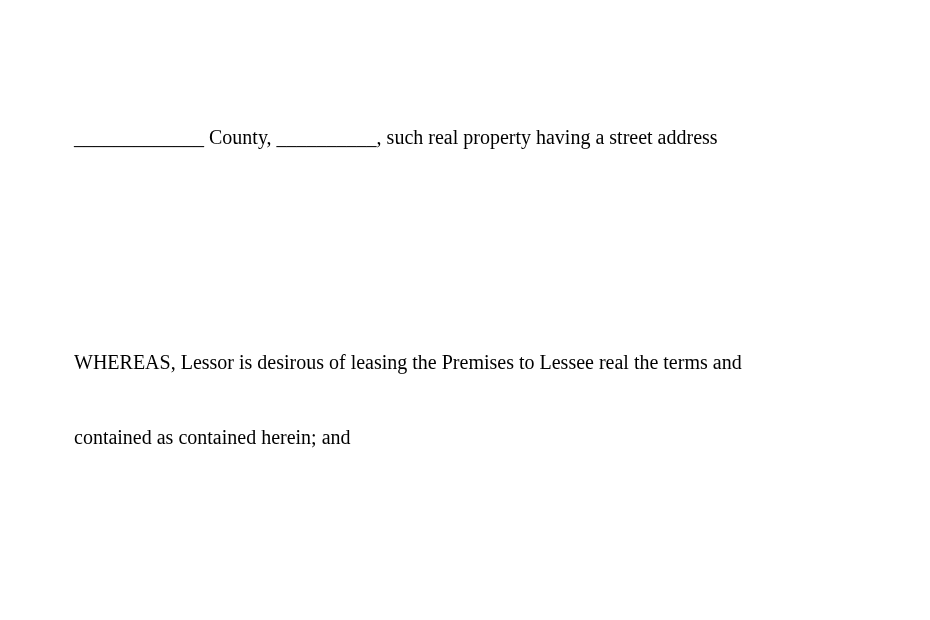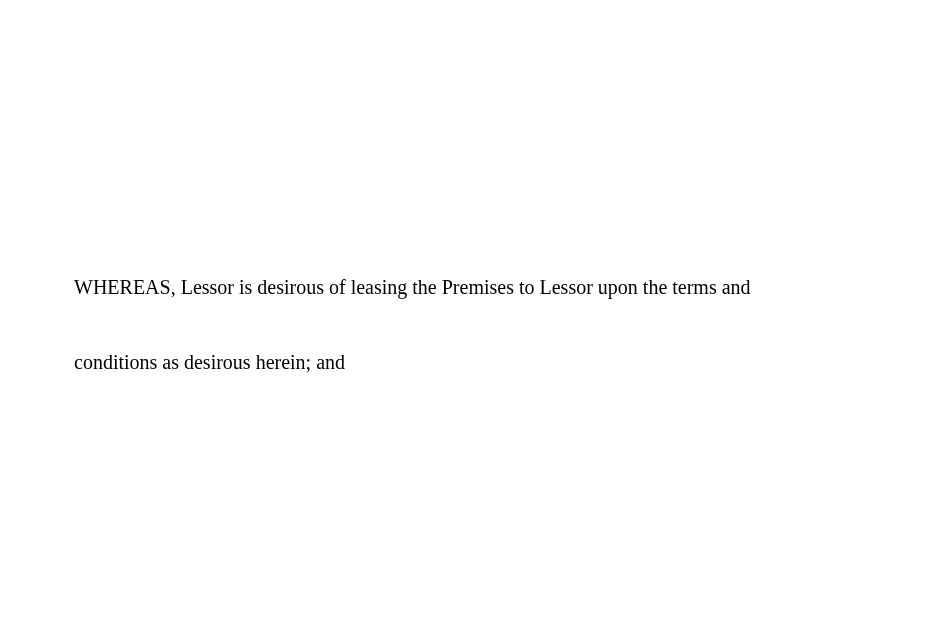--- a/index.html
+++ b/index.html
@@ -35,25 +35,26 @@
     height: 25px;
   }
 </style>
 </head>
 <body>
 
 <div class="page">
   <div class="doc">
 
     <div class="para">
+      <div class="line">_____________ County, __________, such real property having a street address</div>
     </div>
 
     <div class="para">
-      <div class="line">WHEREAS, Lessor is desirous of leasing the Premises to Lessor upon the terms and</div>
-      <div class="line">conditions as desirous herein; and</div>
+      <div class="line">WHEREAS, Lessor is desirous of leasing the Premises to Lessee real the terms and</div>
+      <div class="line">contained as contained herein; and</div>
     </div>
 
     
 
     
 
     
 
     
 

